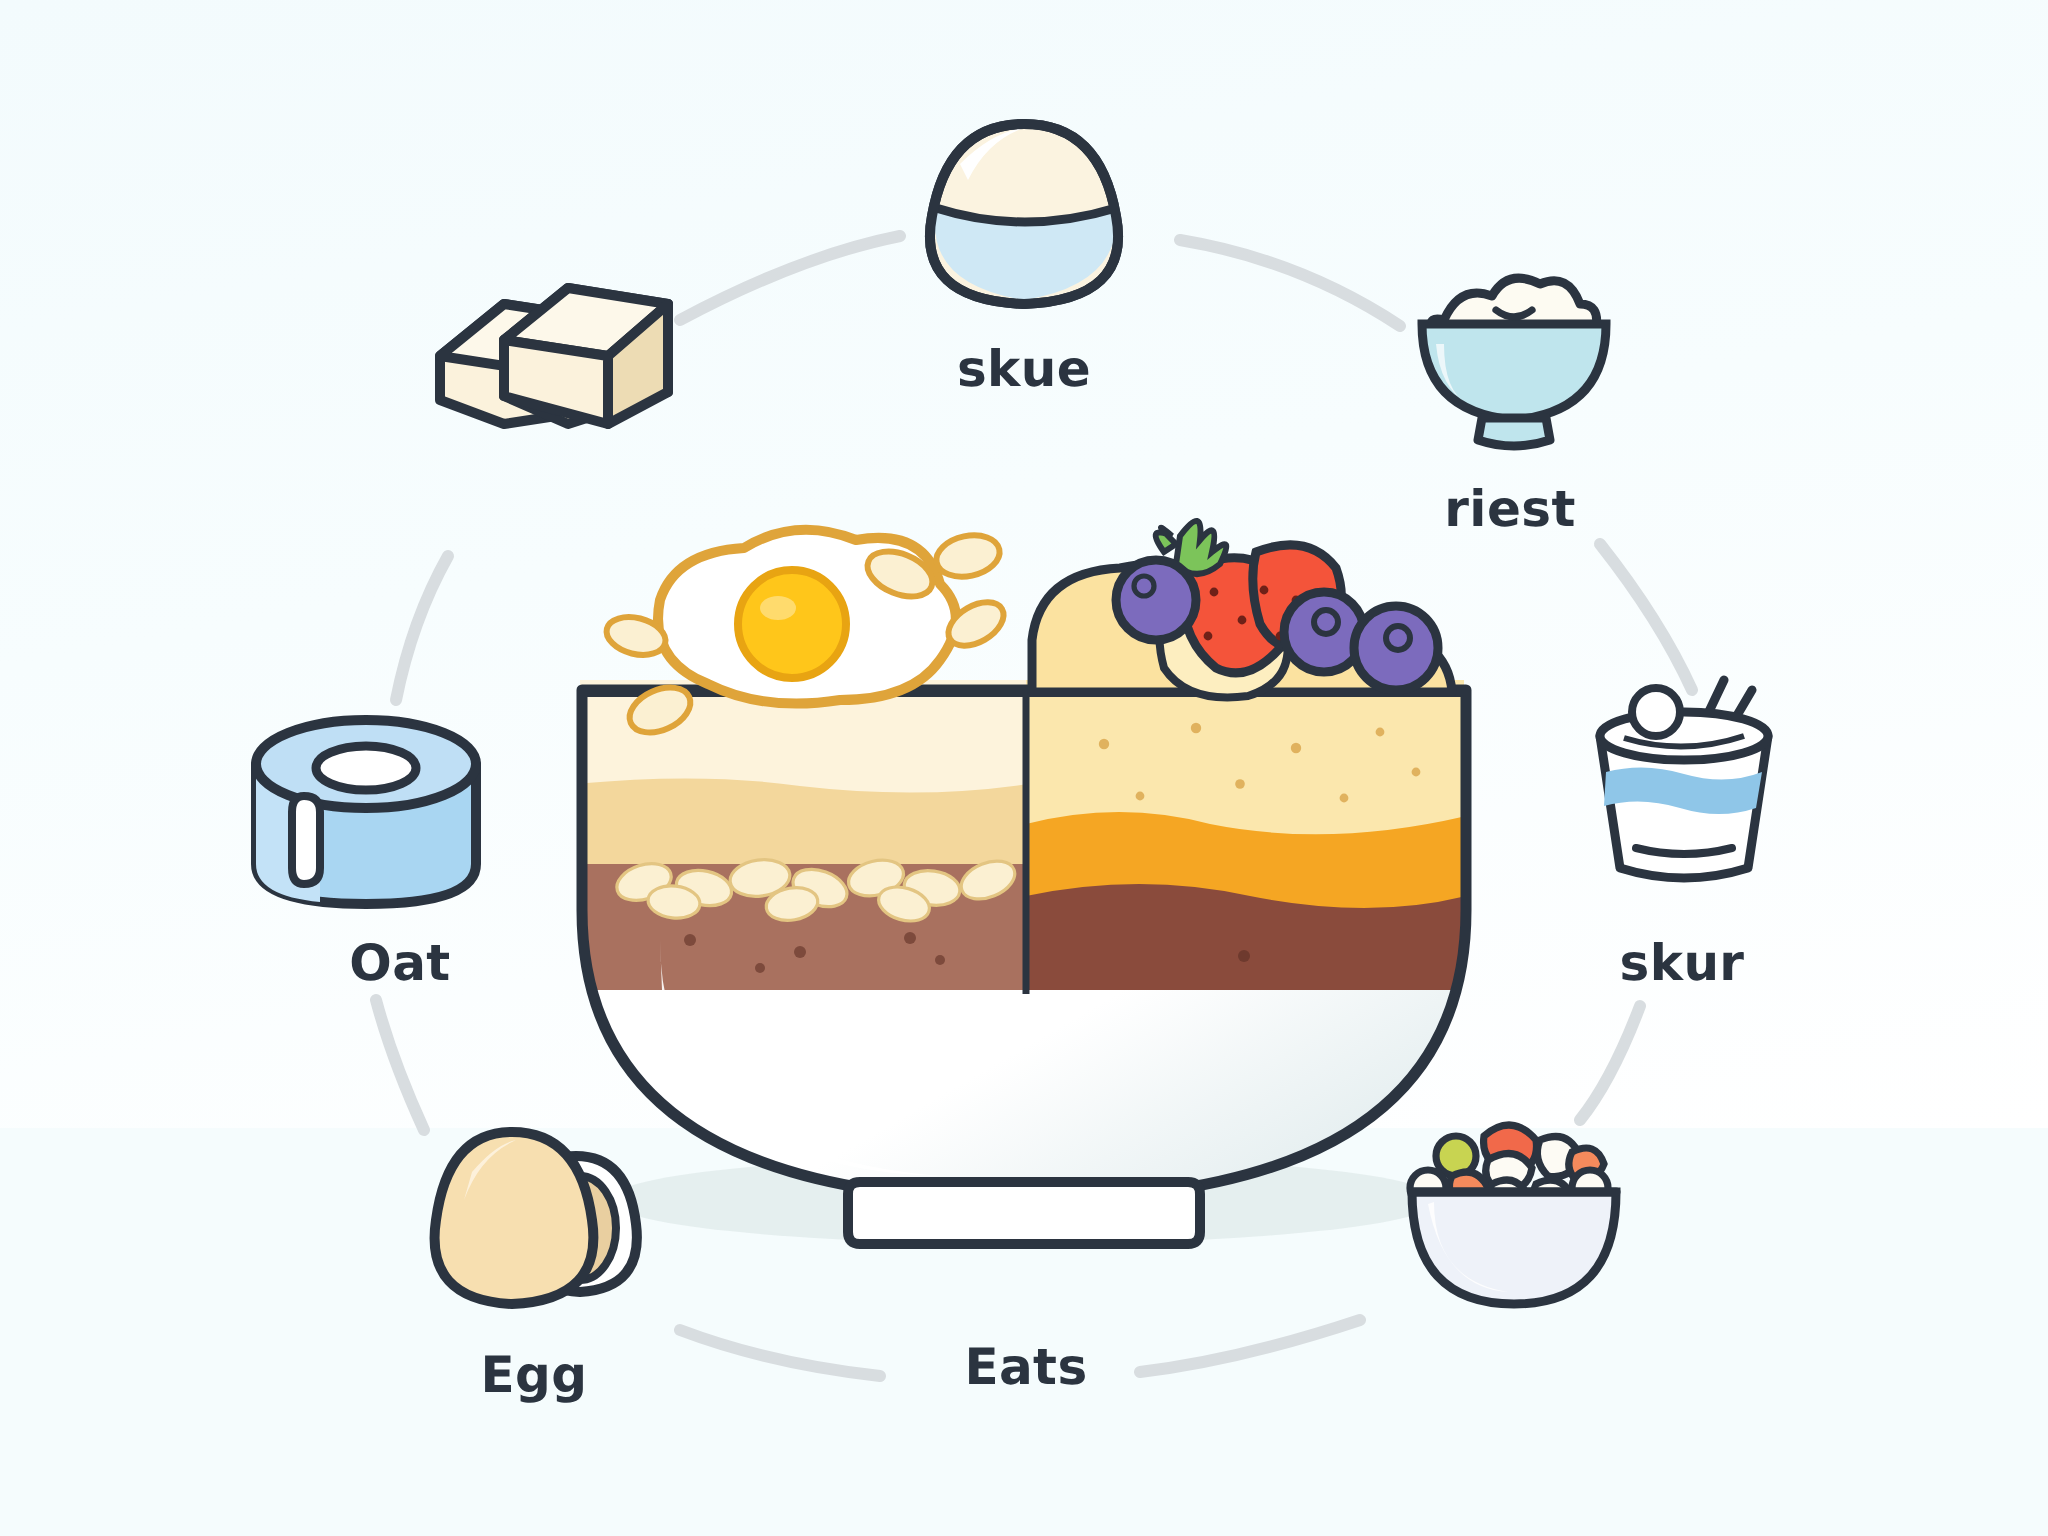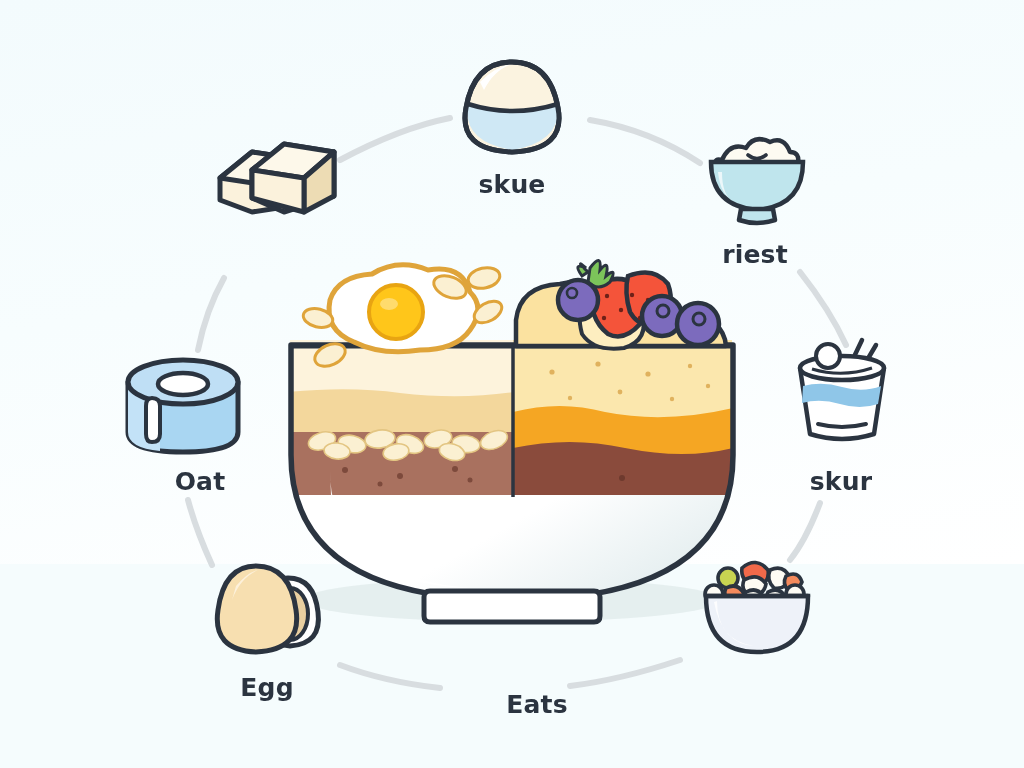--- a/index.html
+++ b/index.html
@@ -261,17 +261,17 @@
         <path d="M 252 170 L 284 144 L 334 152 L 304 178 Z" fill="#fdf8ea" stroke="#2b3440" stroke-width="5" stroke-linejoin="round"></path>
         <path d="M 304 178 L 334 152 L 334 196 L 304 212 Z" fill="#eddcb4" stroke="#2b3440" stroke-width="5" stroke-linejoin="round"></path>
         <path d="M 252 170 L 304 178 L 304 212 L 252 198 Z" fill="#fbf2dc" stroke="#2b3440" stroke-width="5" stroke-linejoin="round"></path>
       </g>
     </g>
   </svg>
 
   <div class="node-label" style="left:512px; top:170px;">skue</div>
   <div class="node-label" style="left:755px; top:240px;">riest</div>
   <div class="node-label" style="left:841px; top:467px;">skur</div>
-  <div class="node-label" style="left:513px; top:690px;margin-left:24px;">Eats</div>
+  <div class="node-label" style="left:513px; top:669px;">Eats</div>
   <div class="node-label" style="left:267px; top:673px;">Egg</div>
   <div class="node-label" style="left:200px; top:467px;">Oat</div>
 
 </div>
 
 </body></html>

